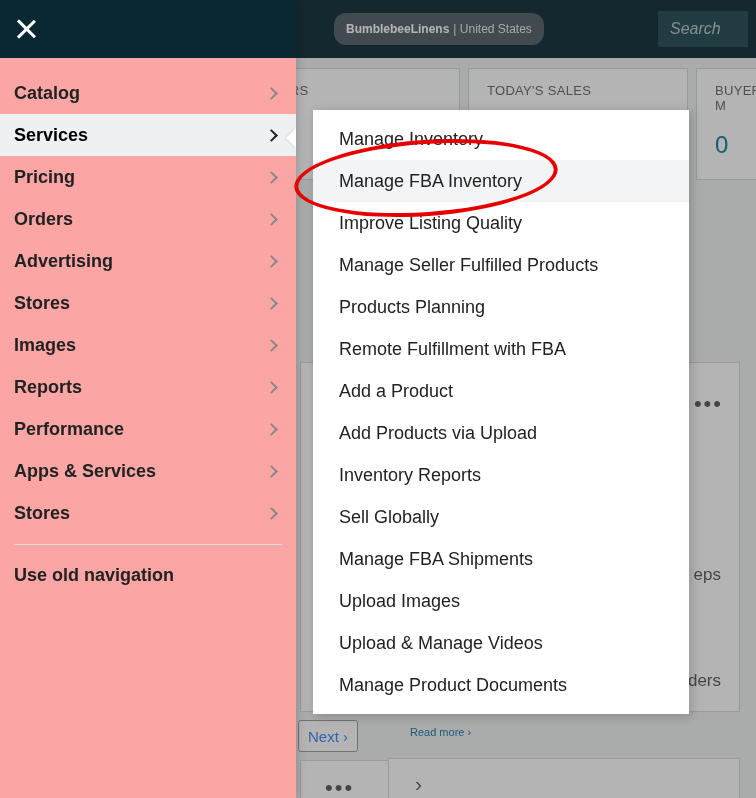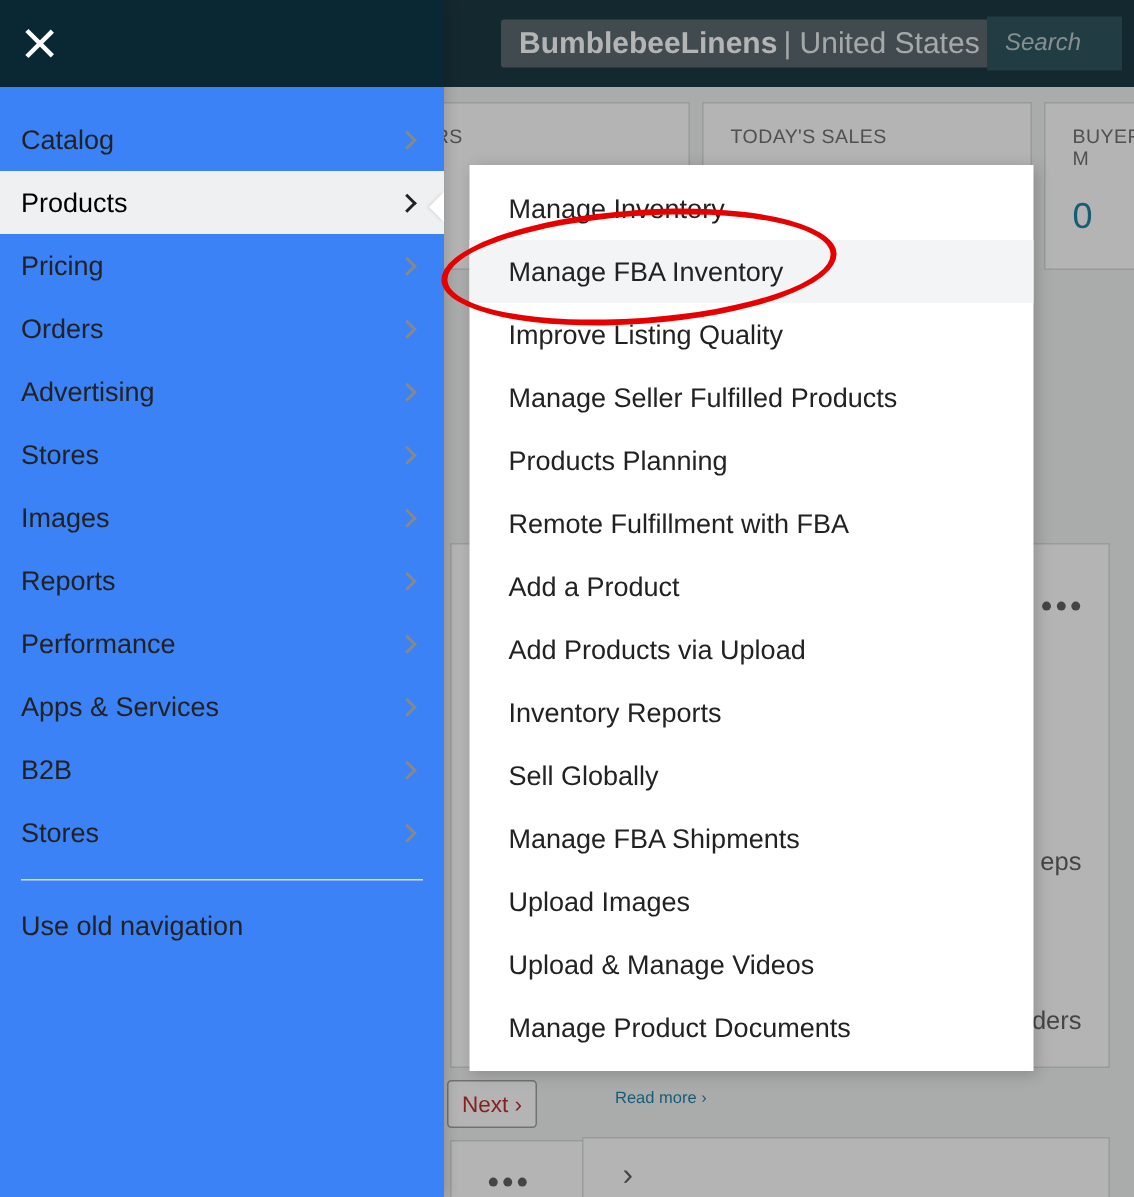--- a/index.html
+++ b/index.html
@@ -10,21 +10,21 @@
   .page-bg {
     position: absolute; inset: 0; background: #f0f1f2;
   }
   .topbar {
     position: absolute; top: 0; left: 0; right: 0; height: 58px;
     background: #0a2833; display: flex; align-items: center;
   }
   .store-chip {
     position: absolute; left: 334px; top: 13px; height: 32px;
     background: #4f5d63; color: #e8eced; display: flex; align-items: center;
-    padding: 0 12px; border-radius: 2px; font-size: 20px;
+    padding: 0 12px; border-radius: 12px; font-size: 12px;
   }
   .store-chip b { font-weight: 700; color: #fff; margin-right: 4px; }
   .search-chip {
     position: absolute; left: 658px; top: 11px; width: 90px; height: 36px;
     background: #1e4751; color: #b8c5c8; font-style: italic; font-size: 16px;
     display: flex; align-items: center; padding-left: 12px; border-radius: 0;
   }
   .stat-card {
     position: absolute; top: 68px; border: 1px solid #d5d9d9; background: #fff;
     padding: 14px 18px; height: 112px;
@@ -37,21 +37,21 @@
   .panel {
     position: absolute; border: 1px solid #d5d9d9; background: #fff;
   }
   .panel-a { left: 300px; top: 362px; width: 440px; height: 350px; }
   .panel-a .dots { position: absolute; right: 16px; top: 28px; color: #555; font-size: 22px; letter-spacing: 2px; }
   .panel-a .steps { position: absolute; right: 18px; top: 190px; color: #555; font-size: 17px; margin-top: 12px; }
   .panel-a .orders-row { position: absolute; right: 18px; top: 308px; color: #555; font-size: 17px; }
 
   .btn-next {
     position: absolute; left: 298px; top: 720px; width: 60px; height: 32px;
-    border: 1px solid #999; border-radius: 3px; background: #fff; color: #b91c1c;
+    border: 1px solid #999; border-radius: 3px; background: #fff; color: #3b82f6;
     display: flex; align-items: center; justify-content: center; font-size: 15px;
   }
   .readmore {
     position: absolute; left: 410px; top: 726px; color: #1078a0; font-size: 11px;
   }
 
   .panel-b { left: 300px; top: 760px; width: 440px; height: 60px; }
   .panel-b .dots2 { position: absolute; left: 24px; top: 14px; color: #555; font-size: 22px; letter-spacing: 2px; }
   .cashflow-chip {
     position: absolute; left: 388px; top: 758px; width: 352px; height: 52px;
@@ -60,21 +60,21 @@
   }
 
   
   .dim {
     position: absolute; inset: 0; background: rgba(40,40,40,0.35);
   }
 
   
   .leftnav {
     position: absolute; left: 0; top: 0; width: 296px; height: 798px;
-    background: #3b82f6; z-index: 10; box-shadow: 2px 0 8px rgba(0,0,0,0.15);
+    background: #fca5a5; z-index: 10; box-shadow: 2px 0 8px rgba(0,0,0,0.15); font-weight: bold;
   }
   .leftnav .header {
     height: 58px; background: #0a2833; display: flex; align-items: center;
   }
   .close-x {
     width: 24px; height: 24px; margin-left: 14px; position: relative; cursor: pointer;
   }
   .close-x::before, .close-x::after {
     content: ""; position: absolute; left: 11px; top: 0; width: 2.5px; height: 24px;
     background: #fff;
@@ -177,21 +177,21 @@
 <div class="leftnav">
   <div class="header">
     <div class="close-x"></div>
   </div>
   <div class="nav-list" id="nav-list">
       <div class="nav-item">
         <span>Catalog</span>
         <span class="chev"></span>
       </div>
       <div class="nav-item active">
-        <span>Products</span>
+        <span>Services</span>
         <span class="chev"></span>
       </div>
       <div class="nav-item">
         <span>Pricing</span>
         <span class="chev"></span>
       </div>
       <div class="nav-item">
         <span>Orders</span>
         <span class="chev"></span>
       </div>
@@ -210,24 +210,20 @@
       <div class="nav-item">
         <span>Reports</span>
         <span class="chev"></span>
       </div>
       <div class="nav-item">
         <span>Performance</span>
         <span class="chev"></span>
       </div>
       <div class="nav-item">
         <span>Apps &amp; Services</span>
-        <span class="chev"></span>
-      </div>
-      <div class="nav-item">
-        <span>B2B</span>
         <span class="chev"></span>
       </div>
       <div class="nav-item">
         <span>Stores</span>
         <span class="chev"></span>
       </div>
     </div>
   <div class="nav-divider"></div>
   <div class="nav-plain">
     <span>Use old navigation</span>

